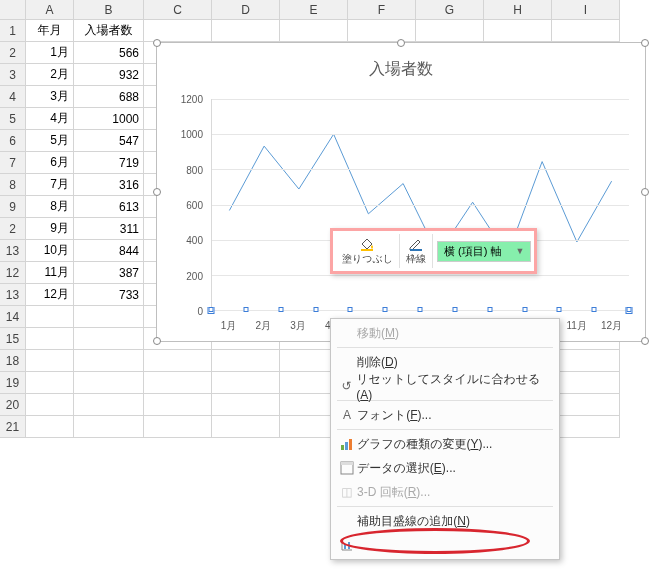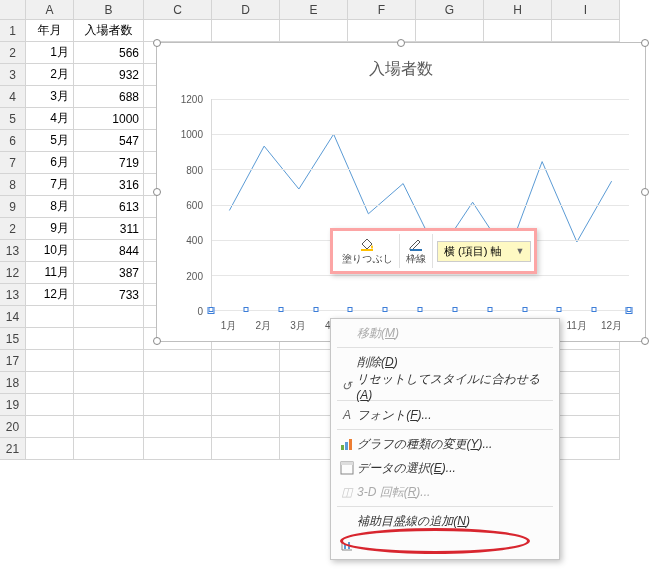--- a/index.html
+++ b/index.html
@@ -25,23 +25,23 @@
 .plotarea { position: absolute; left: 34px; right: 0; top: 0; bottom: 0; border-left: 1px solid #d9d9d9; border-bottom: 1px solid #bfbfbf; }
 .gridline { position: absolute; left: 0; right: 0; border-top: 1px solid #e6e6e6; }
 .xaxis { position: absolute; left: 54px; right: 16px; bottom: 8px; display: flex; }
 .xtick { flex: 1; text-align: center; font-size: 10px; color: #595959; }
 svg.line { position: absolute; left: 0; top: 0; width: 100%; height: 100%; }
 .axis-select { position: absolute; left: 54px; right: 16px; bottom: 26px; height: 8px; }
 .axis-dot { position: absolute; width: 7px; height: 7px; background: #fff; border: 1px solid #3b7dd8; top: 0; transform: translate(-50%, 0); }
 .mini-toolbar { position: absolute; left: 330px; top: 228px; background: #fff; border: 3px solid #fca5a5; box-shadow: 2px 2px 5px rgba(0,0,0,0.2); display: flex; align-items: center; padding: 3px; z-index: 5; }
 .mini-btn { display: flex; flex-direction: column; align-items: center; padding: 2px 6px; font-size: 10px; color: #444; border-right: 1px solid #e0e0e0; }
 .mini-btn:last-child { border-right: none; }
-.mini-select { display: flex; align-items: center; padding: 2px 6px; font-size: 11px; border: 1px solid #ccc; margin-left: 4px; background: #fef9c3; }
+.mini-select { display: flex; align-items: center; padding: 2px 6px; font-size: 11px; border: 1px solid #ccc; margin-left: 4px; background: #86efac; }
 .ctx-menu { position: absolute; left: 330px; top: 318px; width: 230px; background: #fcfcfc; border: 1px solid #c6c6c6; box-shadow: 2px 2px 6px rgba(0,0,0,0.25); z-index: 6; padding: 2px 0; }
-.ctx-item { display: flex; align-items: center; height: 24px; padding: 0 10px 0 6px; font-size: 12px; color: #333; font-style: italic; }
+.ctx-item { display: flex; align-items: center; height: 24px; padding: 0 10px 0 6px; font-size: 12px; color: #333; }
 .ctx-item.disabled { color: #aaa; }
 .ctx-item .ico { width: 20px; display: flex; justify-content: center; font-size: 12px; color: #666; }
 .ctx-item.disabled .ico { color: #ccc; }
 .ctx-sep { height: 1px; background: #e0e0e0; margin: 2px 6px; }
 .highlight-oval { position: absolute; left: 340px; top: 528px; width: 190px; height: 26px; border: 3px solid #d8262f; border-radius: 50%; z-index: 7; pointer-events: none; }
 .icon-svg { width: 16px; height: 16px; }
 .underline { text-decoration: underline; }
 </style>
 </head>
 <body>
@@ -223,32 +223,20 @@
         <div class="cell col-C "></div>
         <div class="cell col-D "></div>
         <div class="cell col-E "></div>
         <div class="cell col-F "></div>
         <div class="cell col-G "></div>
         <div class="cell col-H "></div>
         <div class="cell col-I "></div>
       </div>
       <div class="row">
         <div class="cell rowhead">15</div>
-        <div class="cell col-A right"></div>
-        <div class="cell col-B right"></div>
-        <div class="cell col-C "></div>
-        <div class="cell col-D "></div>
-        <div class="cell col-E "></div>
-        <div class="cell col-F "></div>
-        <div class="cell col-G "></div>
-        <div class="cell col-H "></div>
-        <div class="cell col-I "></div>
-      </div>
-      <div class="row">
-        <div class="cell rowhead">17</div>
         <div class="cell col-A right"></div>
         <div class="cell col-B right"></div>
         <div class="cell col-C "></div>
         <div class="cell col-D "></div>
         <div class="cell col-E "></div>
         <div class="cell col-F "></div>
         <div class="cell col-G "></div>
         <div class="cell col-H "></div>
         <div class="cell col-I "></div>
       </div>

